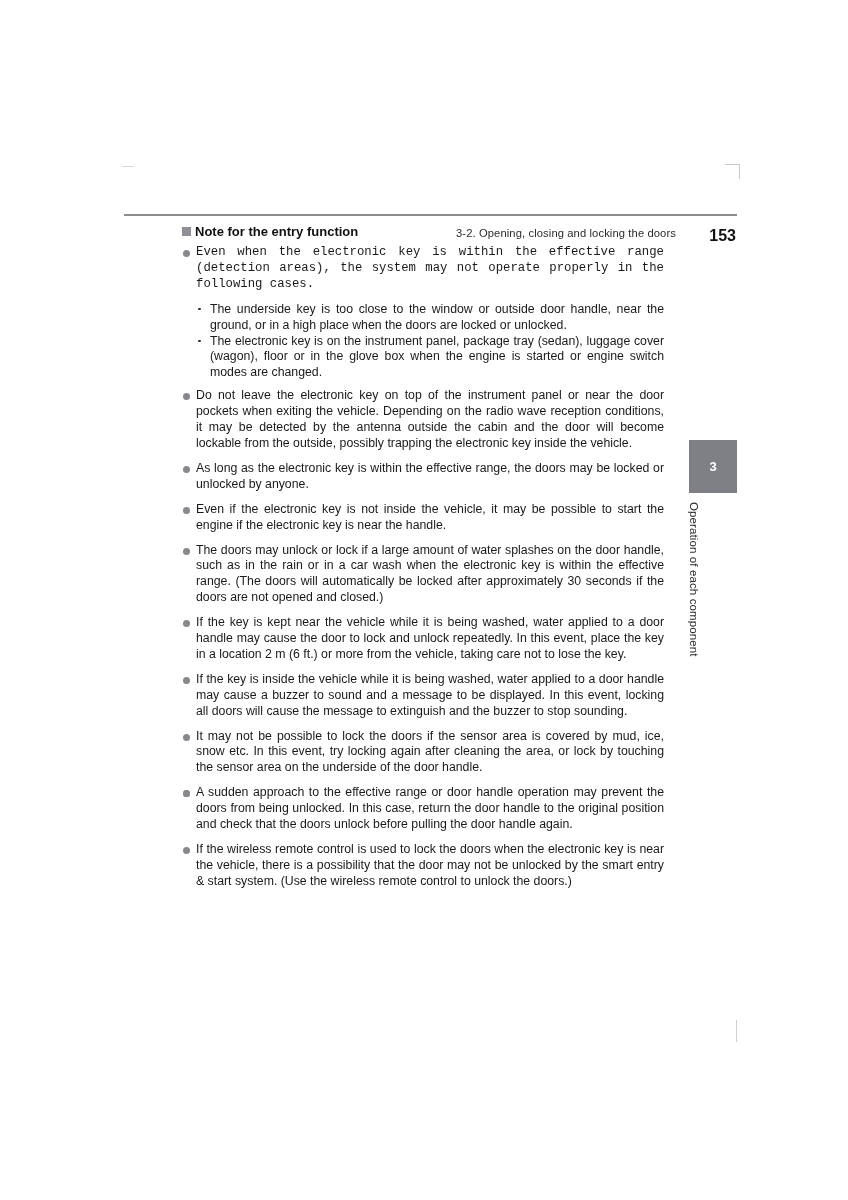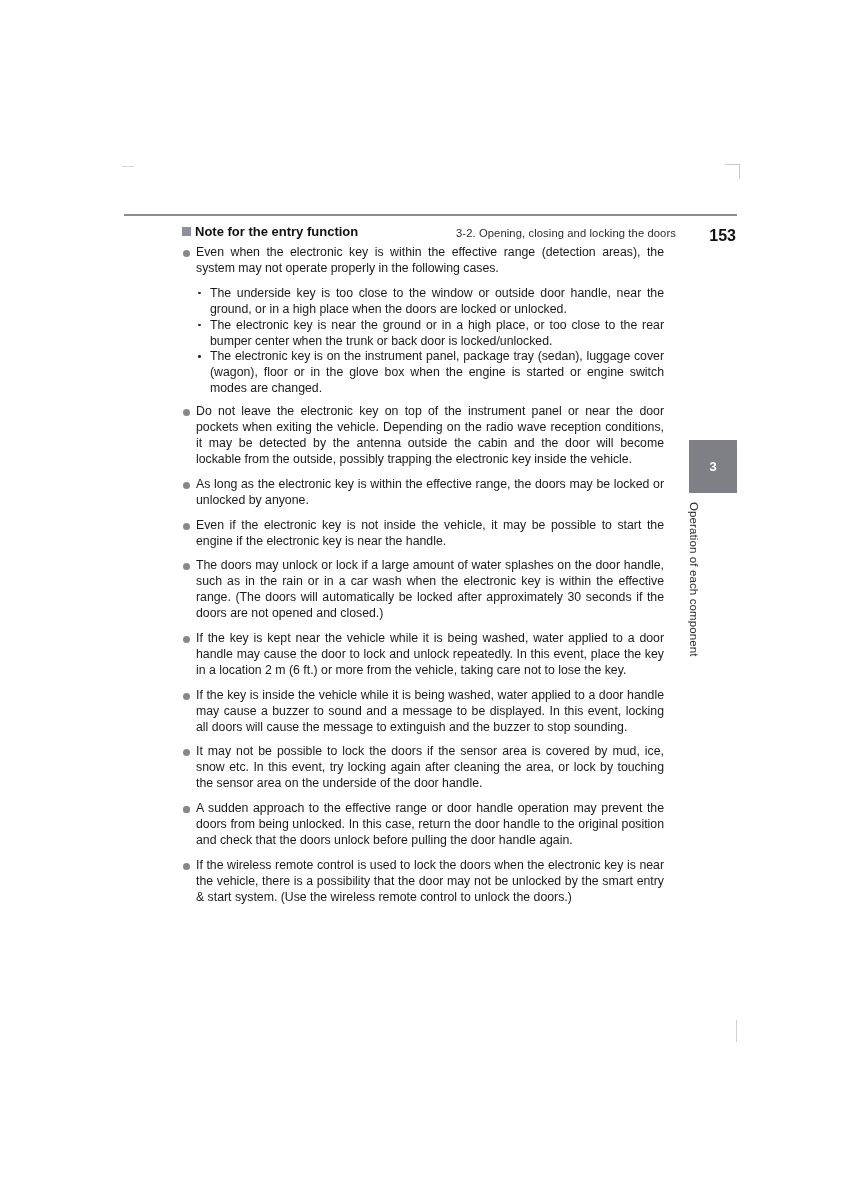--- a/index.html
+++ b/index.html
@@ -182,20 +182,21 @@
     left: 4px;
     top: 6px;
     width: 2.6px;
     height: 2.6px;
     border-radius: 50%;
     background: #2a2a2a;
   }
 
   .tight {
     margin-bottom: 9px;
+    font-family: Liberation Mono, monospace;
   }
 </style>
 </head>
 <body>
 
 <div class="page">
 
   <div class="crop-mark crop-tl"></div>
   <div class="crop-mark crop-tr"></div>
   <div class="crop-mark crop-br"></div>
@@ -225,24 +226,20 @@
         <span>Even when the electronic key is within the effective range (detection areas), the system may not operate properly in the following cases.</span>
       </div>
 
       <ul class="sub-list">
         <li class="sub-item">
           <span class="sub-dot"></span>
           <span>The underside key is too close to the window or outside door handle, near the ground, or in a high place when the doors are locked or unlocked.</span>
         </li>
         <li class="sub-item">
           <span class="sub-dot"></span>
-          <span>The electronic key is near the ground or in a high place, or too close to the rear bumper center when the trunk or back door is locked/unlocked.</span>
-        </li>
-        <li class="sub-item">
-          <span class="sub-dot"></span>
           <span>The electronic key is on the instrument panel, package tray (sedan), luggage cover (wagon), floor or in the glove box when the engine is started or engine switch modes are changed.</span>
         </li>
       </ul>
 
       <div class="bullet-item">
         <span class="bullet-dot"></span>
         <span>Do not leave the electronic key on top of the instrument panel or near the door pockets when exiting the vehicle. Depending on the radio wave reception conditions, it may be detected by the antenna outside the cabin and the door will become lockable from the outside, possibly trapping the electronic key inside the vehicle.</span>
       </div>
 
       <div class="bullet-item">

